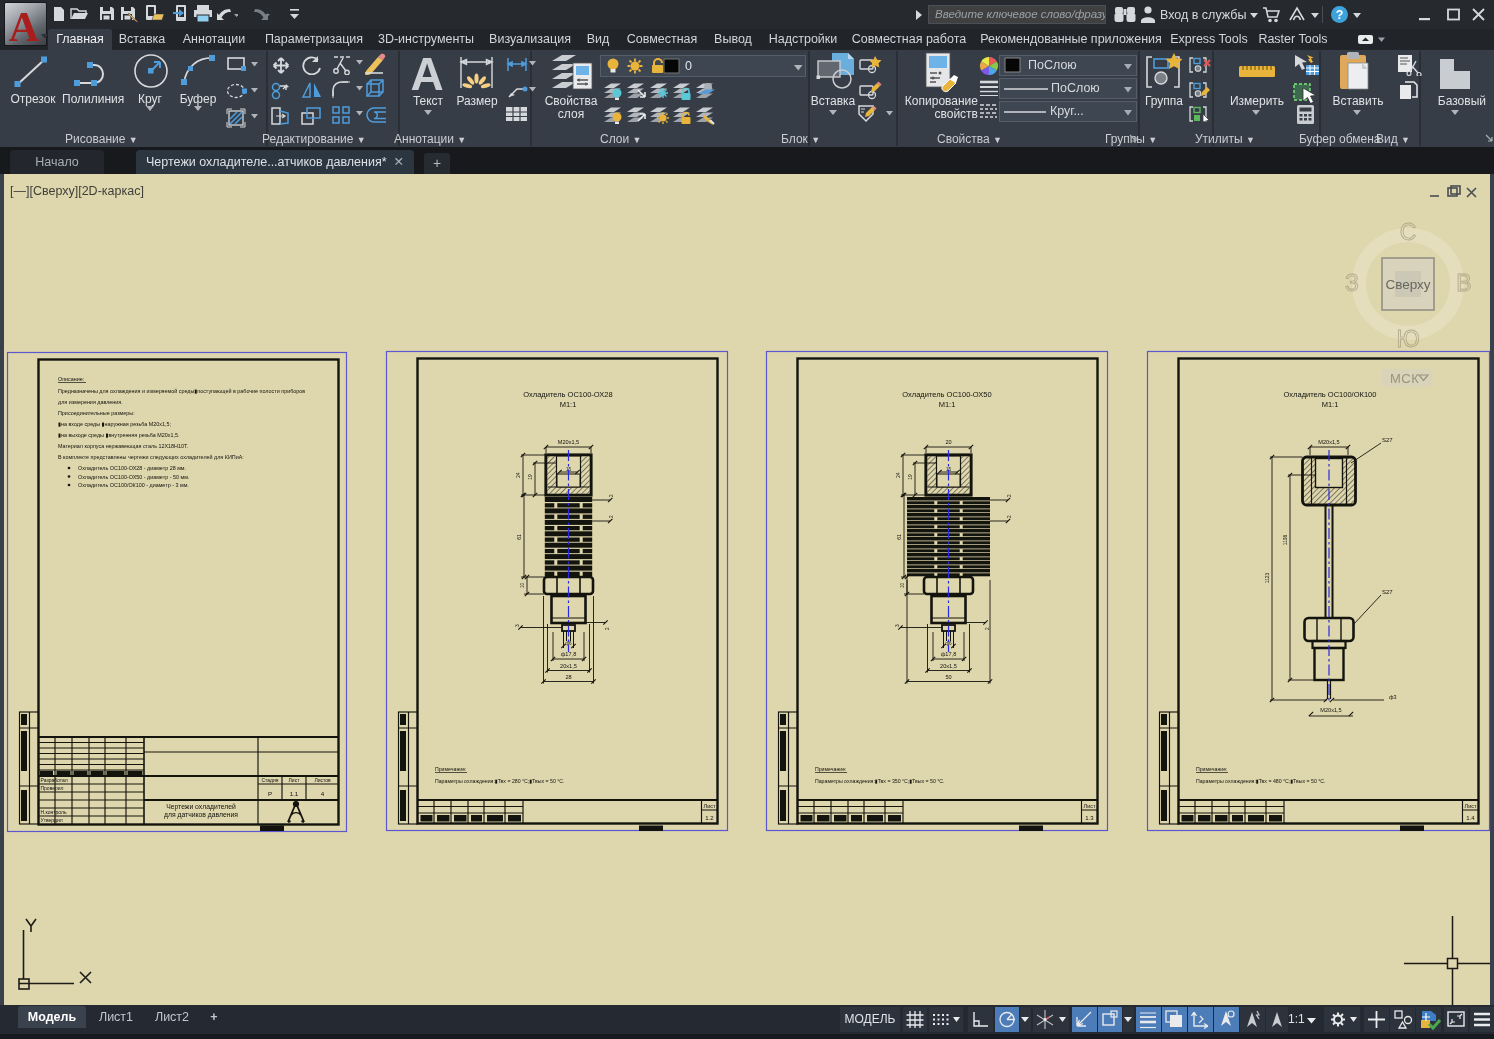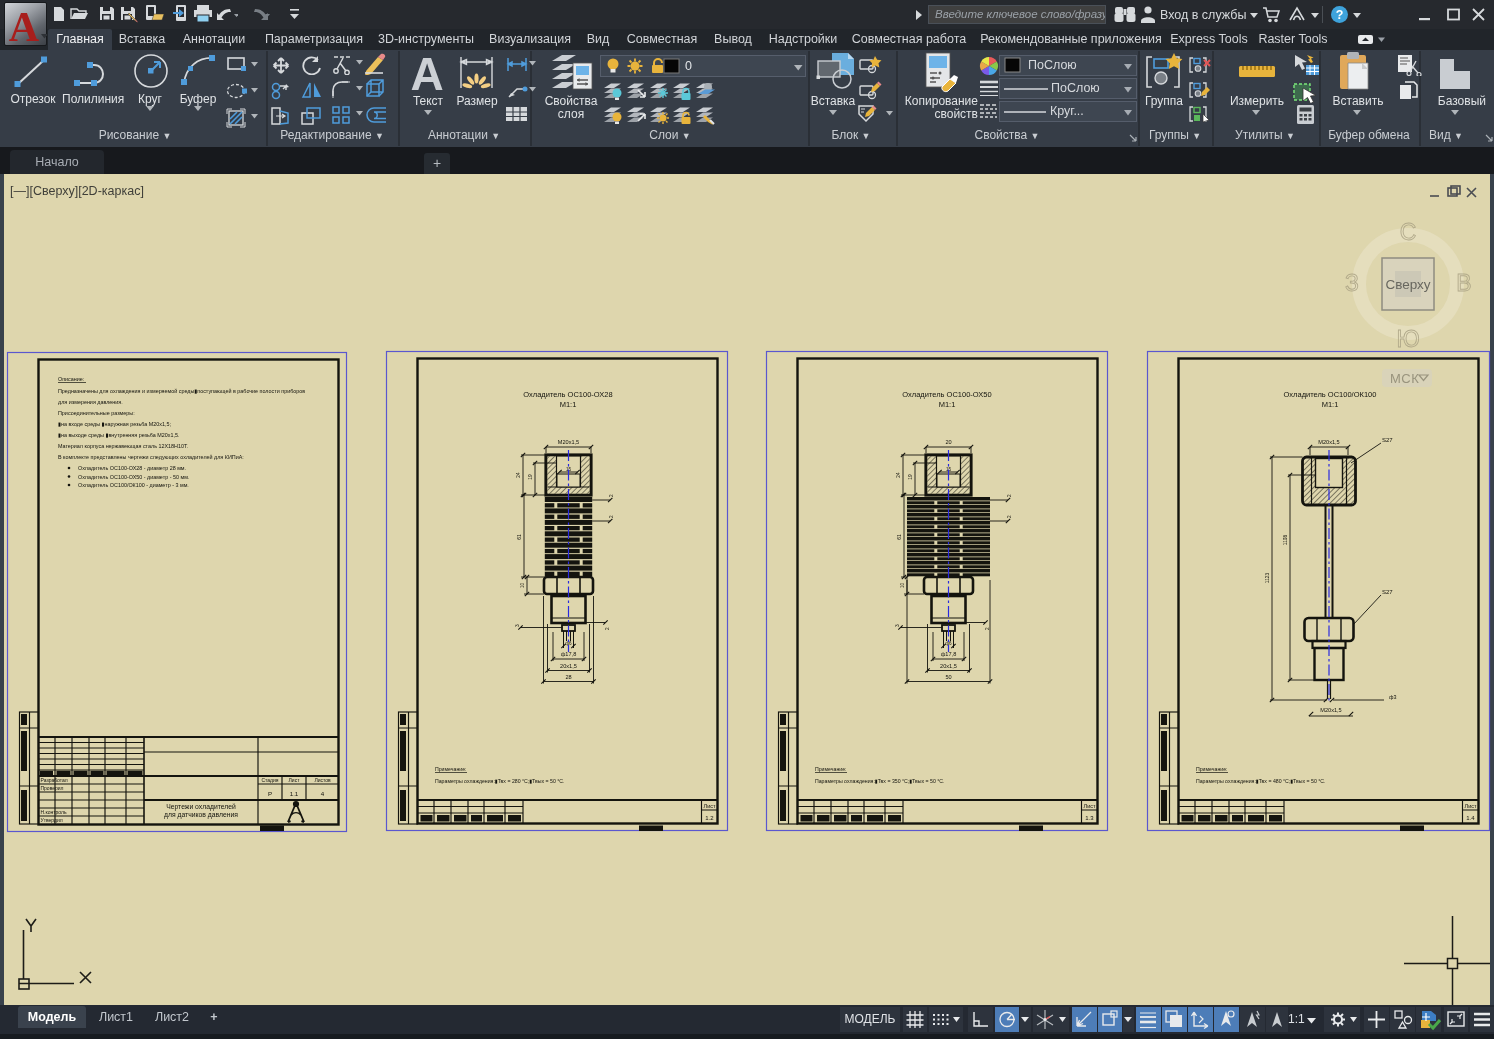--- a/index.html
+++ b/index.html
@@ -7,21 +7,21 @@
 .abs{position:absolute}
 #titlebar{position:absolute;left:0;top:0;width:1494px;height:29px;background:#26292e}
 #tabsrow{position:absolute;left:0;top:29px;width:1494px;height:21px;background:#21252a}
 #ribbonbg{position:absolute;left:0;top:50px;width:1494px;height:97px;background:#363d47}
 #ribbon{position:absolute;left:0;top:0;width:1494px;height:147px}
 #doctabs{position:absolute;left:0;top:147px;width:1494px;height:27px;background:#17191d}
 #bottombar{position:absolute;left:0;top:1005px;width:1494px;height:29px;background:#242932}
 #bottomstrip{position:absolute;left:0;top:1034px;width:1494px;height:5px;background:#171b20}
 .rtab{position:absolute;top:0;height:21px;line-height:21px;color:#d2d5d9;font-size:12.5px;text-align:center}
 .rtab.act{background:#363d47;color:#f2f4f6;border-radius:2px 2px 0 0}
-.plabel{position:absolute;top:129px;height:18px;line-height:13px;color:#c9cdd2;font-size:12px;text-align:center;white-space:nowrap}
+.plabel{position:absolute;top:129px;height:18px;line-height:21px;color:#c9cdd2;font-size:12px;white-space:nowrap}
 .psep{position:absolute;top:51px;width:2px;height:95px;background:#2a2f36}
 .biglbl{position:absolute;color:#dfe2e5;font-size:12px;text-align:center;white-space:nowrap;line-height:13px}
 .dropbox{position:absolute;background:#3e4651;border:1px solid #555d6b;}
 .ltab{position:absolute;top:1px;height:22px;line-height:22px;font-size:12.5px;color:#c2c7cd;text-align:center;border-radius:3px 3px 0 0}
 .sbtn{position:absolute;top:2px;height:25px}
 svg{display:block}
 </style></head><body>
 
 <div id="titlebar">
     <div class="abs" style="left:4px;top:2px;width:43px;height:44px;z-index:10;background:linear-gradient(145deg,#d2d5d9 0%,#9ea2a8 35%,#60646b 68%,#3c4046 100%);border:1px solid #17191c;border-radius:2px"></div>
@@ -639,20 +639,21 @@
       <path d="M4 4 h14 v12 h16 v18 h-30 z" fill="#c9cdd2"></path>
     </svg>
     <div class="abs biglbl" style="left:1424px;top:95px;width:62px;text-align:right">Базовый</div>
     <svg class="abs" style="left:1450px;top:109px" width="10" height="7" viewBox="0 0 10 7">
       <path d="M1 1 l8 0 -4 5 z" fill="#b0b5ba"></path>
     </svg>
   </div>
 
 <div id="doctabs">
     <div class="abs" style="left:10px;top:3px;width:94px;height:24px;background:#23272d;border-radius:4px 4px 0 0;color:#a9aeb5;font-size:12.5px;text-align:center;line-height:24px">Начало</div>
+    <div class="abs" style="left:136px;top:3px;width:278px;height:24px;background:#2c3641;border-radius:4px 4px 0 0;color:#dde0e4;font-size:12.5px;text-align:center;line-height:24px">Чертежи охладителе...атчиков давления*&nbsp;&nbsp;<span style="color:#aab0b6">✕</span></div>
     <div class="abs" style="left:424px;top:6px;width:26px;height:21px;background:#262b31;border-radius:3px 3px 0 0;color:#b5bac0;font-size:14px;text-align:center;line-height:21px">+</div>
   </div>
 
 <svg class="abs" style="left:0;top:0" width="1494" height="1039" viewBox="0 0 1494 1039">
     <rect x="0" y="174" width="1494" height="831" fill="#39424c"></rect>
     <rect x="4" y="174" width="1486" height="831" fill="#ded6ad"></rect>
     <text x="10" y="195" font-size="12.5" fill="#3f3f39">[—][Сверху][2D-каркас]</text>
     <g stroke="#4a4d52" stroke-width="1.6" fill="none">
       <path d="M1430 196 h9"></path>
       <rect x="1448" y="188" width="9" height="8"></rect>

